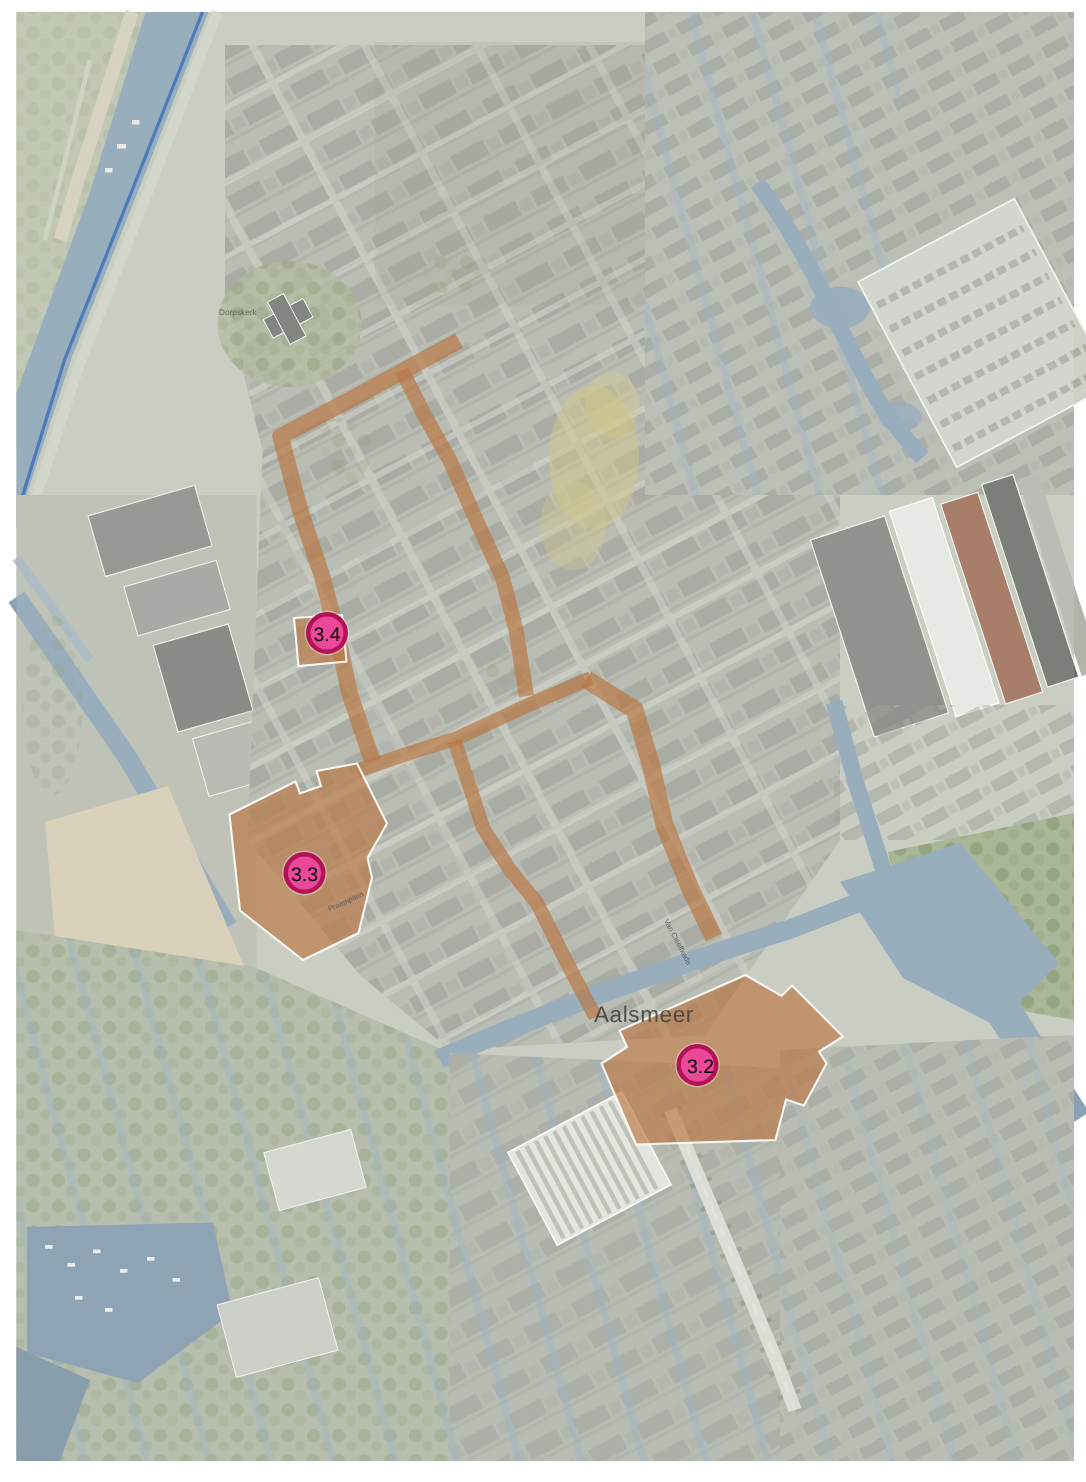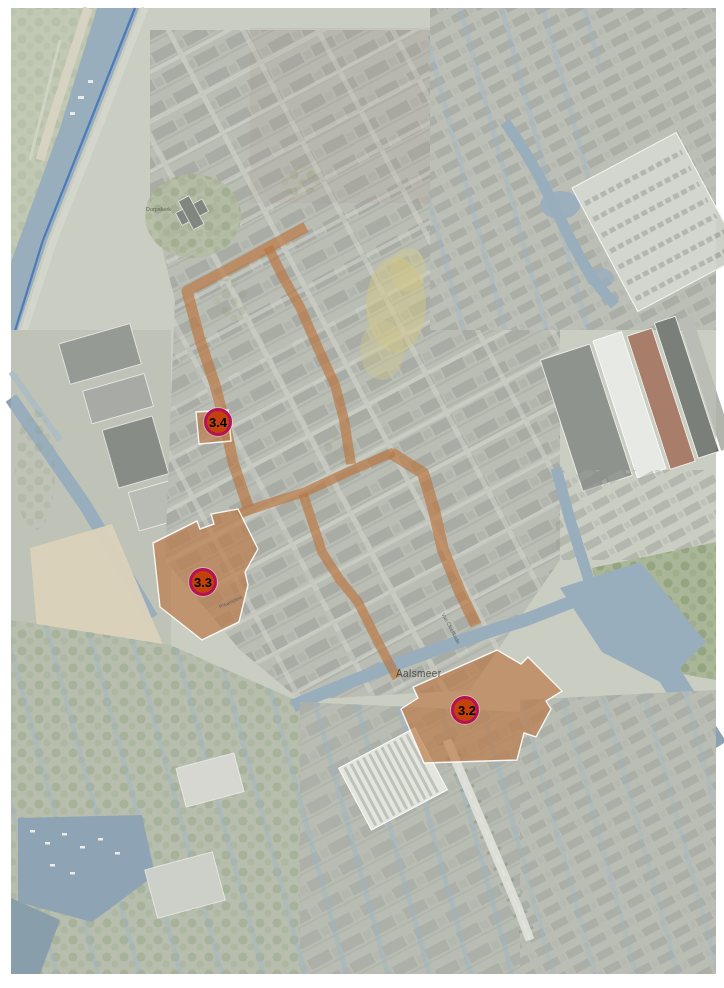--- a/index.html
+++ b/index.html
@@ -1,29 +1,29 @@
 <!DOCTYPE html>
 <html><head>
 <meta charset="utf-8">
 <style>
   html,body{margin:0;padding:0;background:#ffffff;}
   .page{position:relative;width:724px;height:988px;background:#ffffff;overflow:hidden;
         font-family:"Liberation Sans",sans-serif;}
   .map-frame{position:absolute;left:0;top:0;width:724px;height:988px;}
   .map-frame svg{position:absolute;left:0;top:0;}
   .marker{position:absolute;width:22px;height:22px;border-radius:50%;
-          background:#c2410c;border:3px solid #b31257;
+          background:#ec4899;border:3px solid #b31257;
           display:flex;align-items:center;justify-content:center;
-          font-weight:bold;font-size:13px;line-height:1;color:#000;
+          font-weight:normal;font-size:13px;line-height:1;color:#000;
           box-shadow:0 0 0 1px rgba(255,255,255,.35);}
   .m34{left:204px;top:408px;}
   .m33{left:189px;top:568px;text-align:center;}
   .m32{left:451px;top:696px;justify-content:flex-end;}
   .place{position:absolute;color:#41463f;white-space:nowrap;transform-origin:left top;}
-  .town{left:396px;top:668px;font-size:10px;letter-spacing:.4px;color:#3c3c3c;opacity:.85;}
+  .town{left:396px;top:668px;font-size:15px;letter-spacing:.4px;color:#3c3c3c;opacity:.85;}
   .lbl-kerk{left:146px;top:206px;font-size:5.5px;opacity:.7;}
   .lbl-praam{left:218px;top:604px;font-size:5px;opacity:.8;color:#47505a;transform:rotate(-24deg);}
   .lbl-cleeff{left:446px;top:612px;font-size:5px;opacity:.8;color:#47505a;transform:rotate(62deg);}
 </style>
 </head>
 <body>
 
 <div class="page">
   <div class="map-frame">
 

